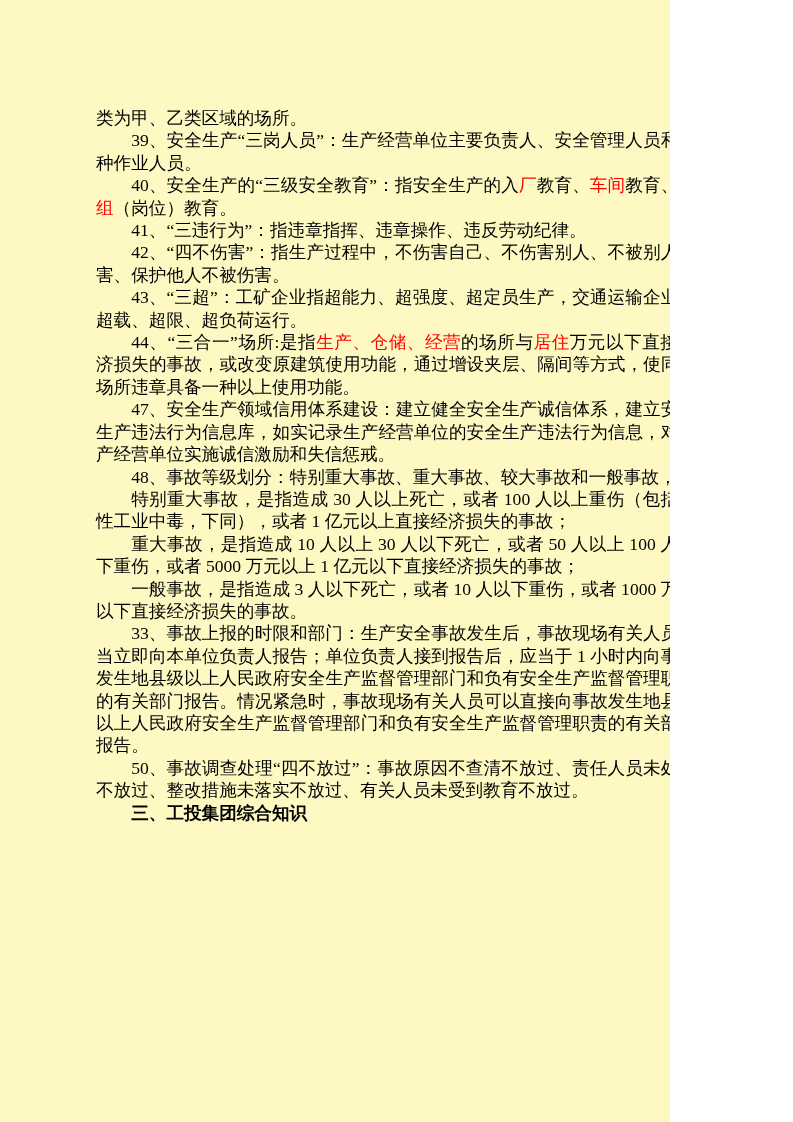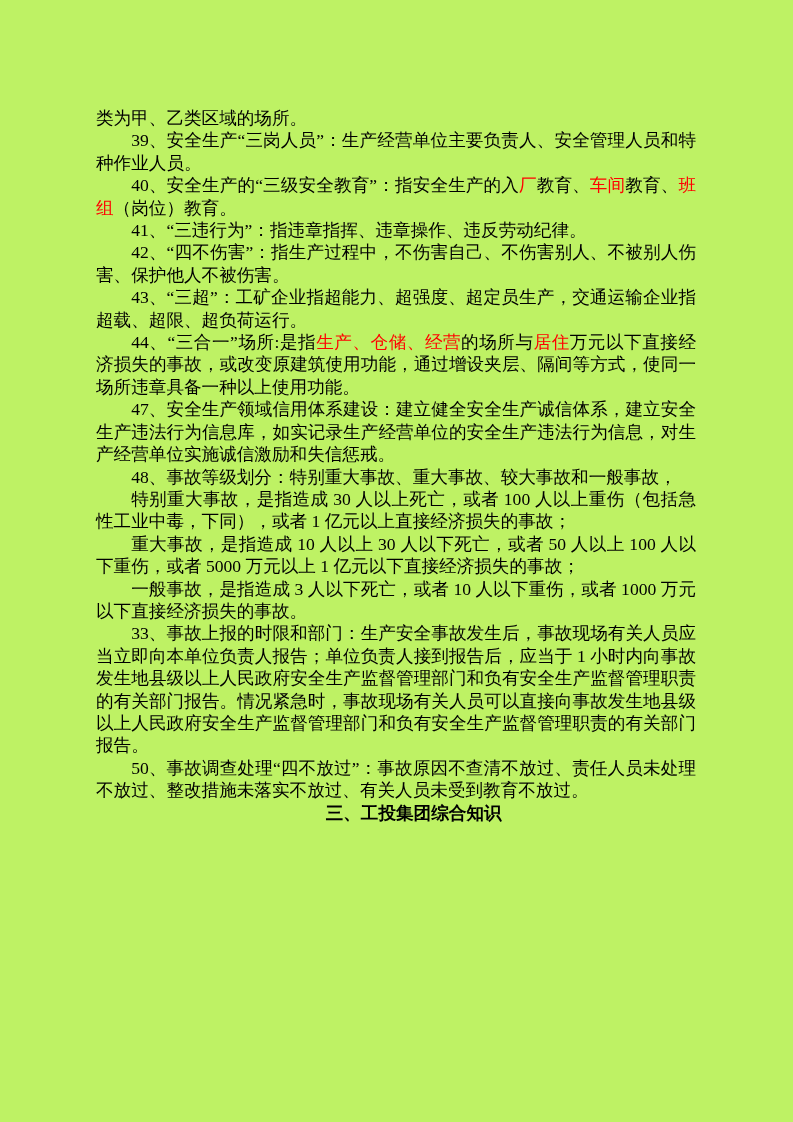--- a/index.html
+++ b/index.html
@@ -2,23 +2,23 @@
 <html><head>
 <meta charset="utf-8">
 <style>
   html, body {
     margin: 0;
     padding: 0;
     background: #ffffff;
   }
   .page {
     position: relative;
-    width: 793px;
+    width: 670px;
     height: 1122px;
-    background: #bef264;
+    background: #fef9c3;
     box-sizing: border-box;
     padding: 107px 97px 0 96px;
     overflow: hidden;
     font-family: "Liberation Serif", "DejaVu Serif", serif;
     color: #000000;
   }
   .doc-body {
     width: 600px;
   }
   p.para {
@@ -30,21 +30,21 @@
     text-justify: inter-character;
     word-break: break-all;
     color: #000000;
   }
   p.para.indent {
     text-indent: 2em;
   }
   p.para.heading {
     font-family: "Liberation Sans", "DejaVu Sans", sans-serif;
     font-weight: bold;
-    text-align: center;
+    text-align: left;
   }
 </style>
 </head>
 <body>
 
 <div class="page">
   <div class="doc-body">
       <p class="para"><span>类为甲、乙类区域的场所。</span></p>
       <p class="para indent"><span>39、安全生产“三岗人员”：生产经营单位主要负责人、安全管理人员和特种作业人员。</span></p>
       <p class="para indent"><span>40、安全生产的“三级安全教育”：指安全生产的入</span><span style="color: rgb(255, 0, 0);">厂</span><span>教育、</span><span style="color: rgb(255, 0, 0);">车间</span><span>教育、</span><span style="color: rgb(255, 0, 0);">班组</span><span>（岗位）教育。</span></p>

